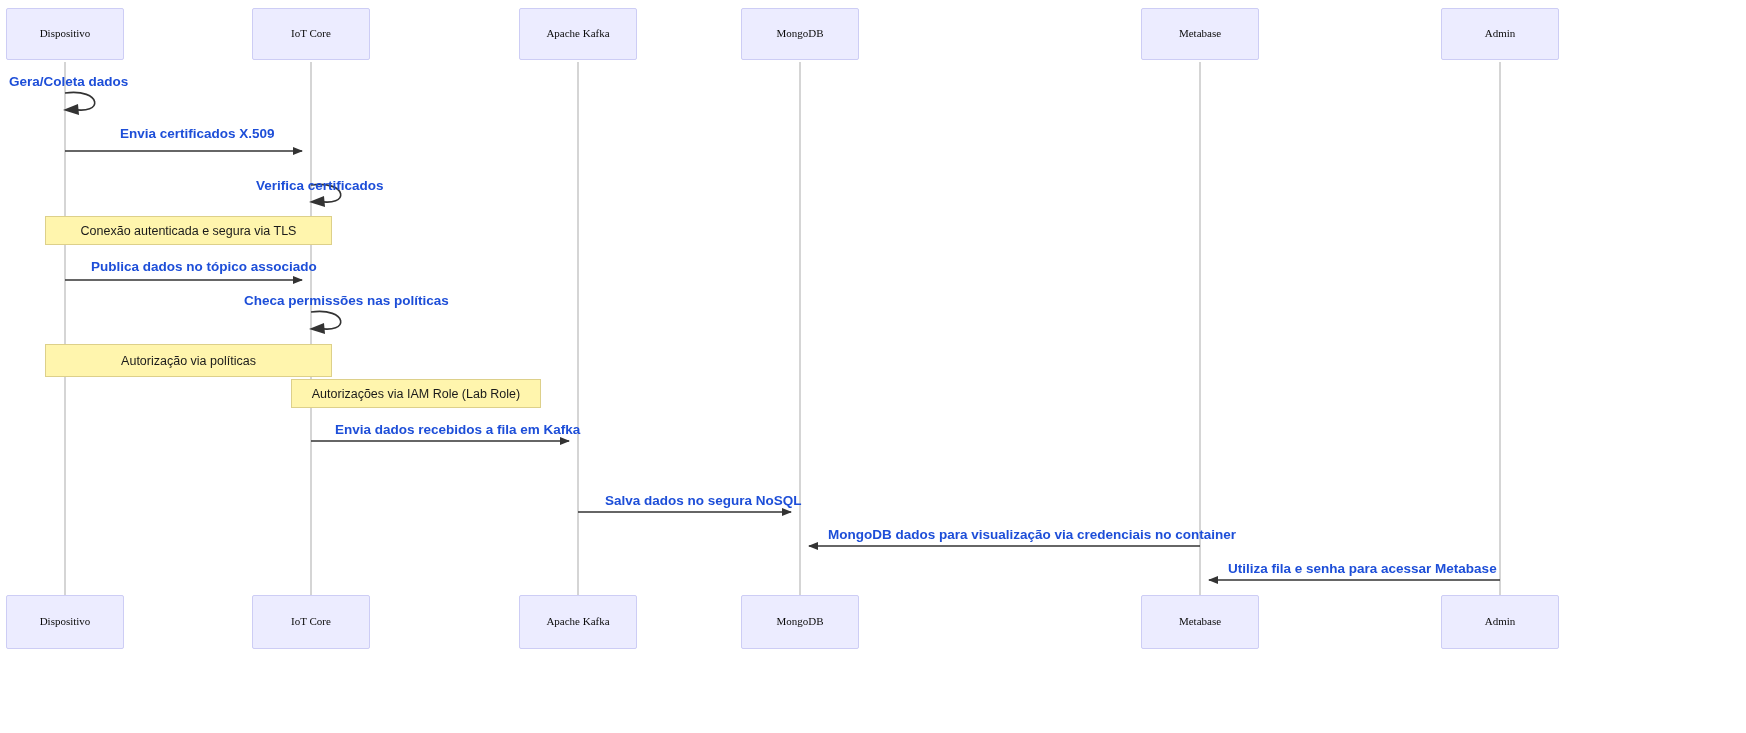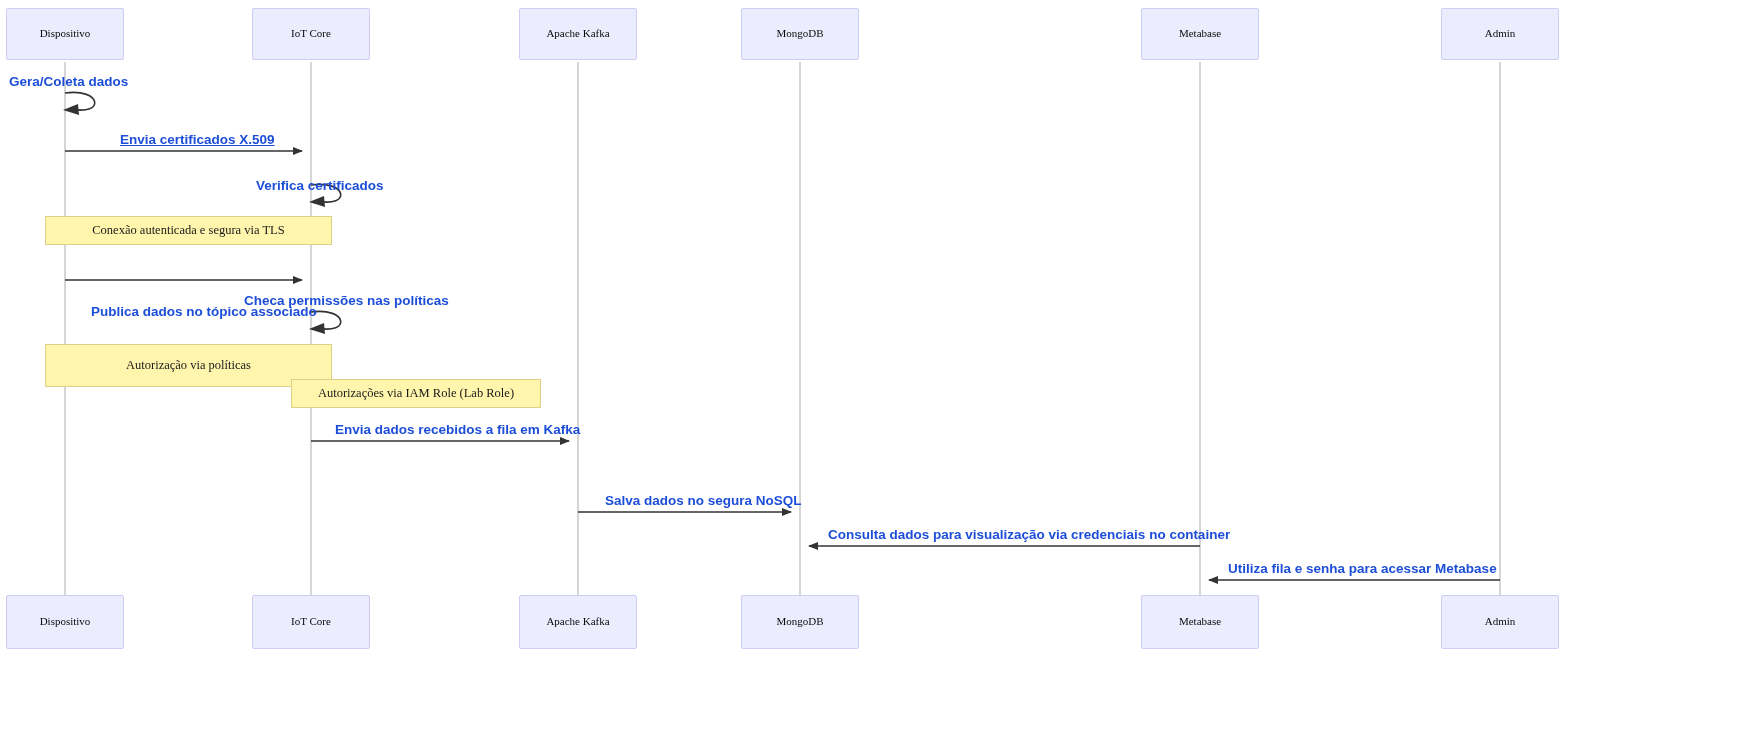--- a/index.html
+++ b/index.html
@@ -40,21 +40,21 @@
     line-height: 1.2;
   }
   
   .note {
     position: absolute;
     background: #FFF5AD;
     border: 1px solid #DDD08A;
     display: flex;
     align-items: center;
     justify-content: center;
-    font-family: Liberation Serif, serif;
+    font-family: Liberation Sans, sans-serif;
     font-size: 12.5px;
     color: #1a1a1a;
     text-align: center;
     white-space: nowrap;
   }
   
   .msg-label {
     position: absolute;
     font-family: "Liberation Sans", sans-serif;
     font-size: 13.5px;
@@ -162,48 +162,48 @@
   <div class="participant" style="left:1141px; top:595px; width:118px; height:54px;">
     <span>Metabase</span>
   </div>
   <div class="participant" style="left:1441px; top:595px; width:118px; height:54px;">
     <span>Admin</span>
   </div>
 
   <div class="note" style="left:45px; top:216px; width:287px; height:29px;">
     <span>Conexão autenticada e segura via TLS</span>
   </div>
-  <div class="note" style="left:45px; top:344px; width:287px; height:43px;">
+  <div class="note" style="left:45px; top:344px; width:287px; height:33px;">
     <span>Autorização via políticas</span>
   </div>
   <div class="note" style="left:291px; top:379px; width:250px; height:29px;">
     <span>Autorizações via IAM Role (Lab Role)</span>
   </div>
 
   <div class="msg-label" style="left:9px; top:74px;">
     <span>Gera/Coleta dados</span>
   </div>
-  <div class="msg-label" style="left:120px; top:132px;text-decoration:underline;">
+  <div class="msg-label" style="left:120px; top:126px;">
     <span>Envia certificados X.509</span>
   </div>
   <div class="msg-label" style="left:256px; top:166px;margin-top:12px;">
     <span>Verifica certificados</span>
   </div>
-  <div class="msg-label" style="left:91px; top:259px;margin-top:45px;">
+  <div class="msg-label" style="left:91px; top:259px;">
     <span>Publica dados no tópico associado</span>
   </div>
   <div class="msg-label" style="left:222px; top:293px;margin-left:22px;">
     <span>Checa permissões nas políticas</span>
   </div>
   <div class="msg-label" style="left:335px; top:422px;">
     <span>Envia dados recebidos a fila em Kafka</span>
   </div>
   <div class="msg-label" style="left:605px; top:493px;">
     <span>Salva dados no segura NoSQL</span>
   </div>
   <div class="msg-label" style="left:828px; top:527px;">
-    <span>Consulta dados para visualização via credenciais no container</span>
+    <span>MongoDB dados para visualização via credenciais no container</span>
   </div>
   <div class="msg-label" style="left:1228px; top:561px;">
     <span>Utiliza fila e senha para acessar Metabase</span>
   </div>
 
 </div>
 
 </body></html>

